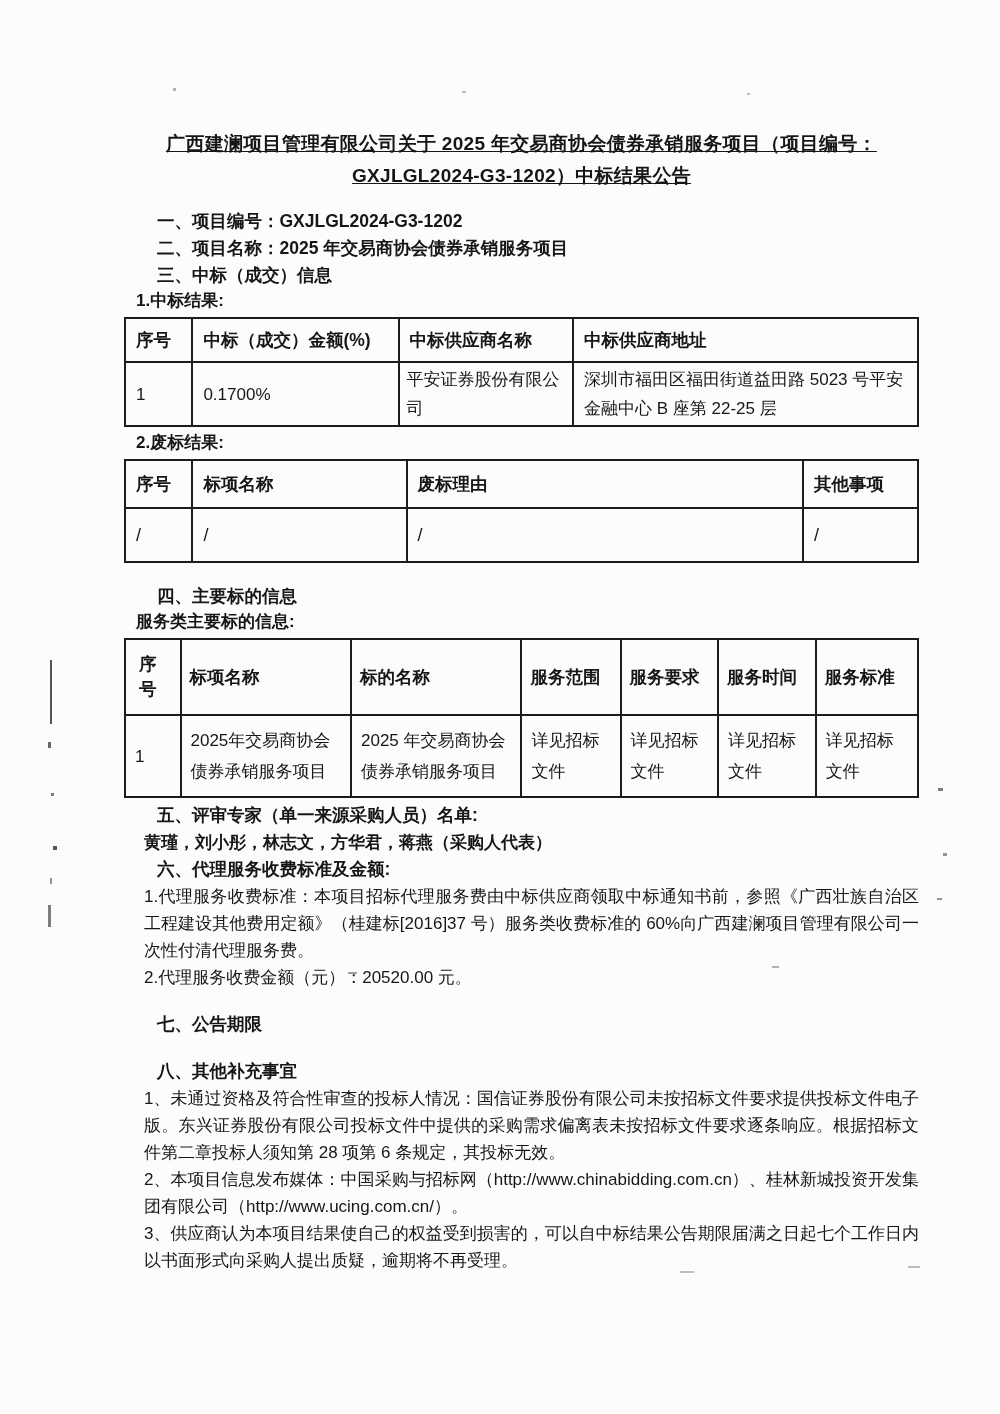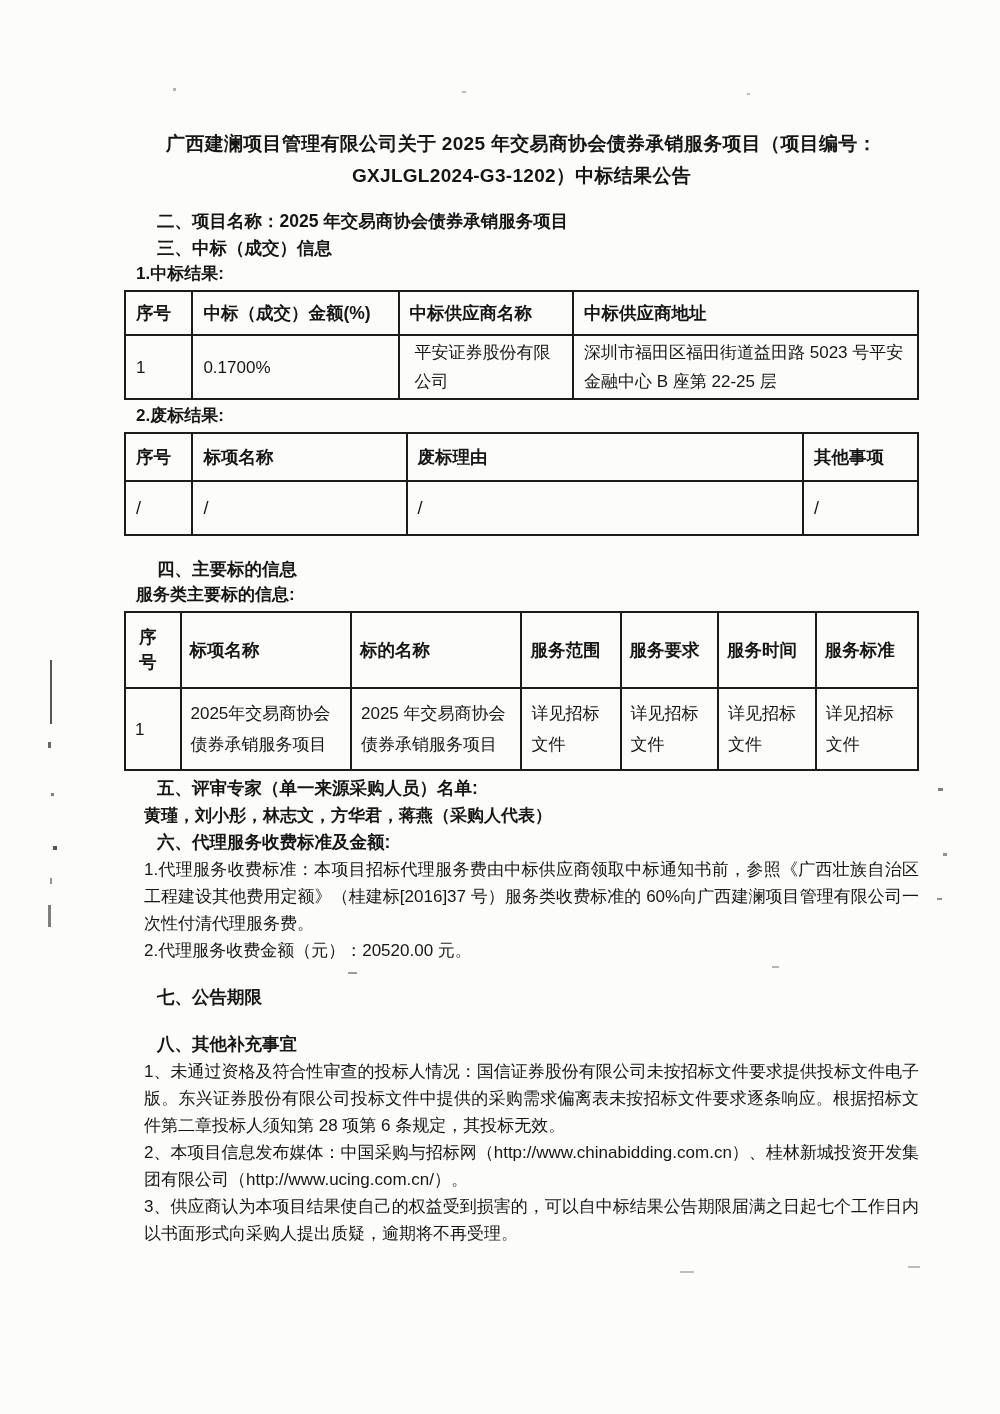--- a/index.html
+++ b/index.html
@@ -24,20 +24,21 @@
     width: 795px;
   }
 
   .title {
     font-size: 19px;
     font-weight: 700;
     line-height: 32px;
     text-align: center;
     margin: 0 28px 16px 28px;
     letter-spacing: 0.3px;
+    text-decoration: underline;
   }
 
   .sect {
     font-size: 17.5px;
     font-weight: 700;
     line-height: 27px;
     margin: 0 0 0 33px;
   }
 
   .lbl {
@@ -75,41 +76,42 @@
     text-align: left;
     vertical-align: middle;
     padding: 2px 10px;
     overflow: hidden;
   }
   .tbl th { font-size: 17.5px; font-weight: 700; line-height: 25px; }
   .tbl td { font-size: 17px;  font-weight: 500; line-height: 29px; }
 
   .t1 th { height: 44px; }
   .t1 td { height: 64px; }
-  .t1 td:nth-child(3) { padding: 2px 15px; }
+  .t1 td:nth-child(3) { padding: 2px 7px; }
 
   .t2 th { height: 48px; }
   .t2 td { height: 54px; font-size: 18px; }
 
   .t3 th { height: 76px; padding: 2px 8px; }
   .t3 td { height: 82px; line-height: 31px; padding: 2px 9px; }
   .t3 th:first-child { padding: 2px 13px; }
 
   
   .spk { position: absolute; background: #2a2a2a; }
 </style>
 </head>
 <body>
 
 <div class="page">
 
   <div class="content">
 
     <h1 class="title">广西建澜项目管理有限公司关于 2025 年交易商协会债券承销服务项目（项目编号：GXJLGL2024-G3-1202）中标结果公告</h1>
 
+    <p class="sect">一、项目编号：GXJLGL2024-G3-1202</p>
     <p class="sect">二、项目名称：2025 年交易商协会债券承销服务项目</p>
     <p class="sect">三、中标（成交）信息</p>
 
     <p class="lbl">1.中标结果:</p>
 
     <table class="tbl t1">
       <colgroup>
         <col style="width:8.5%">
           <col style="width:26%">
           <col style="width:22%">

